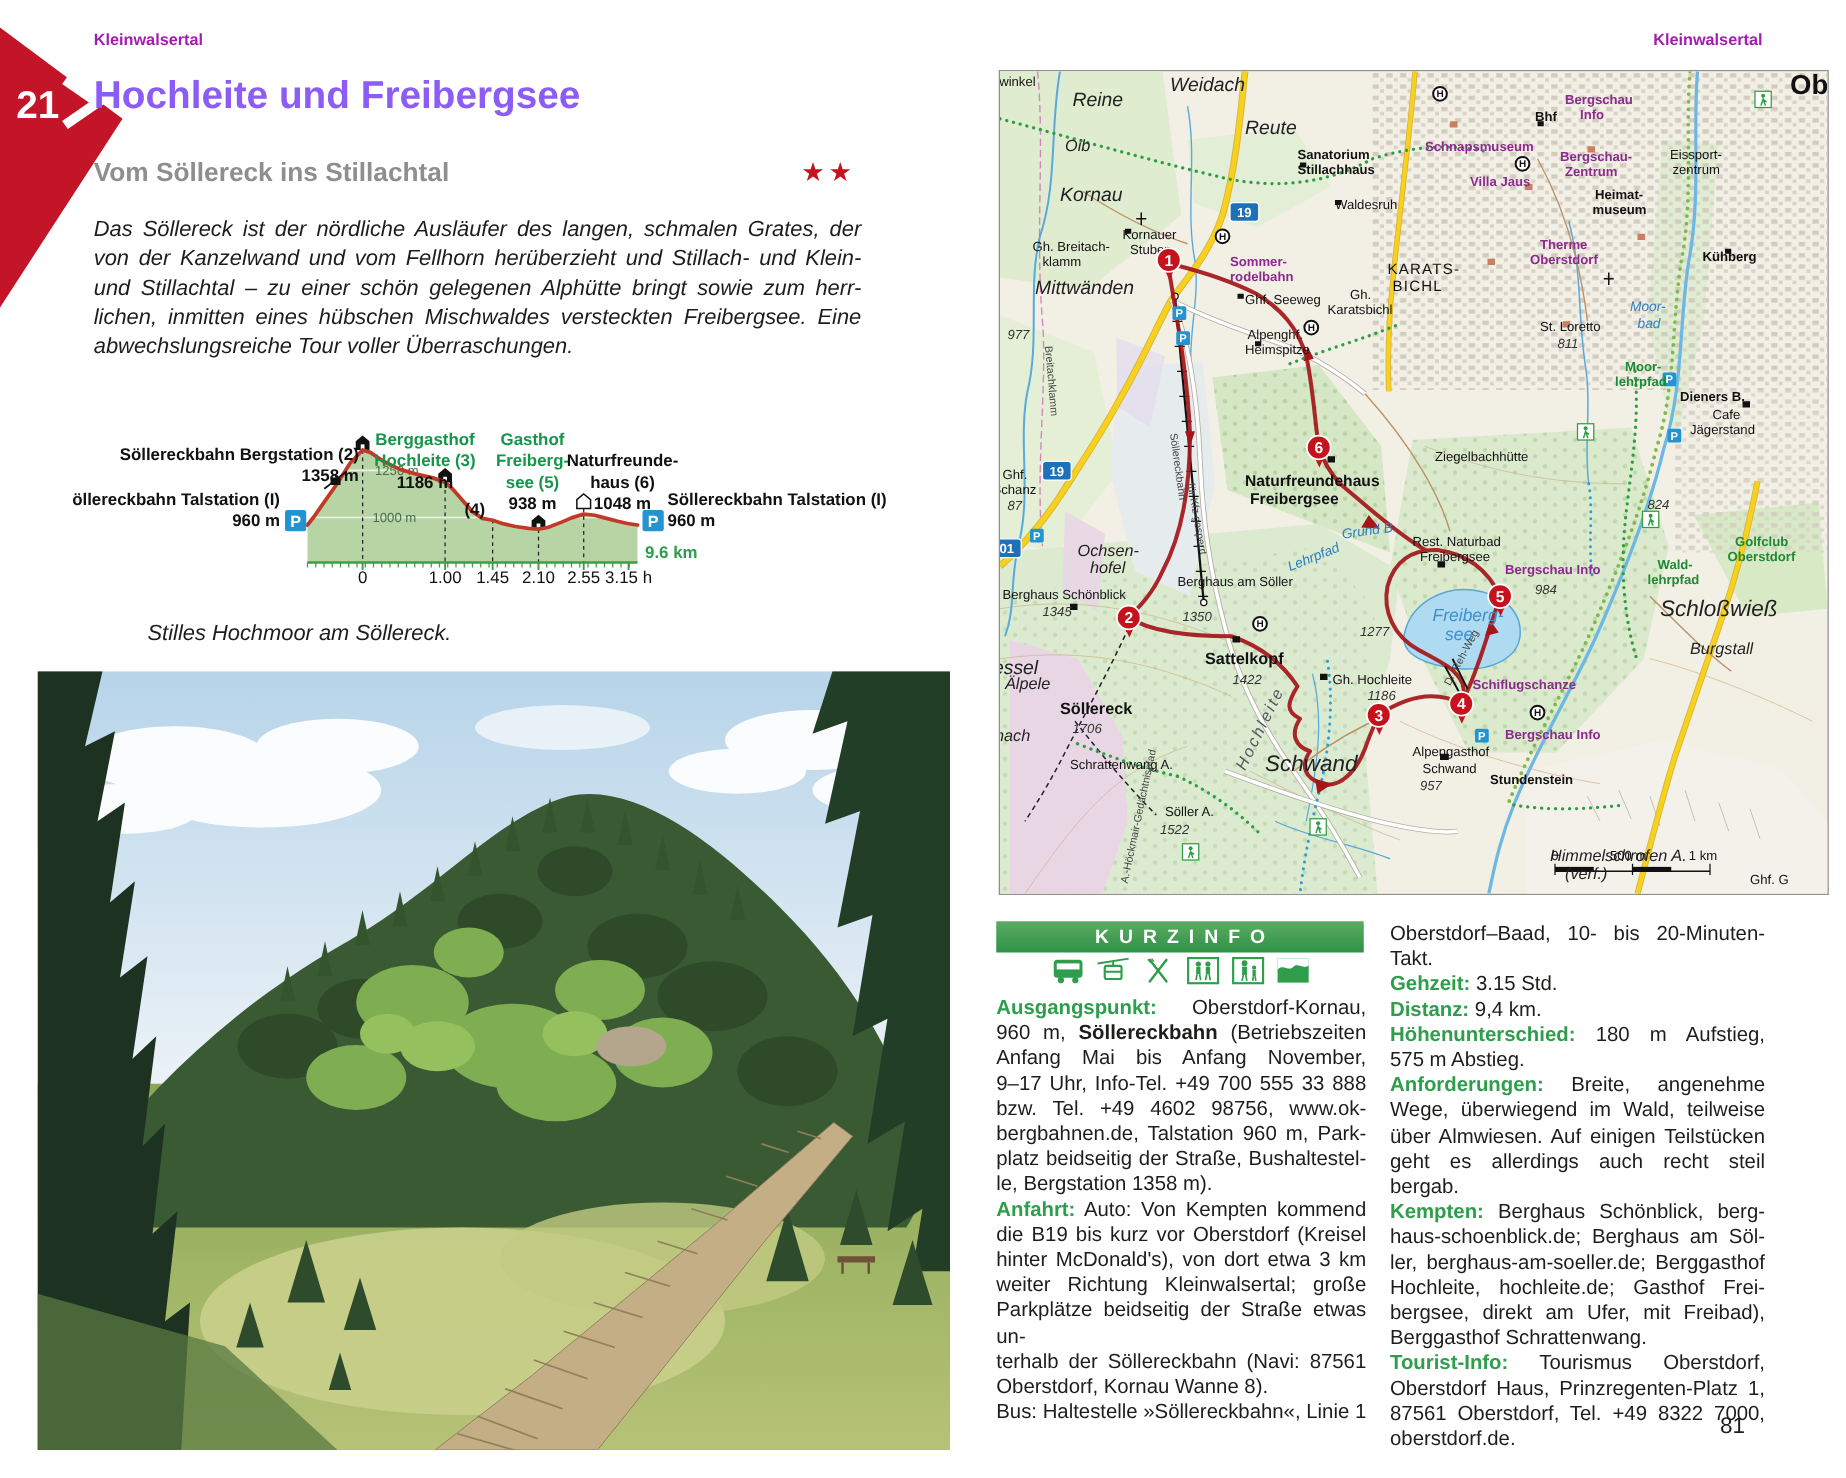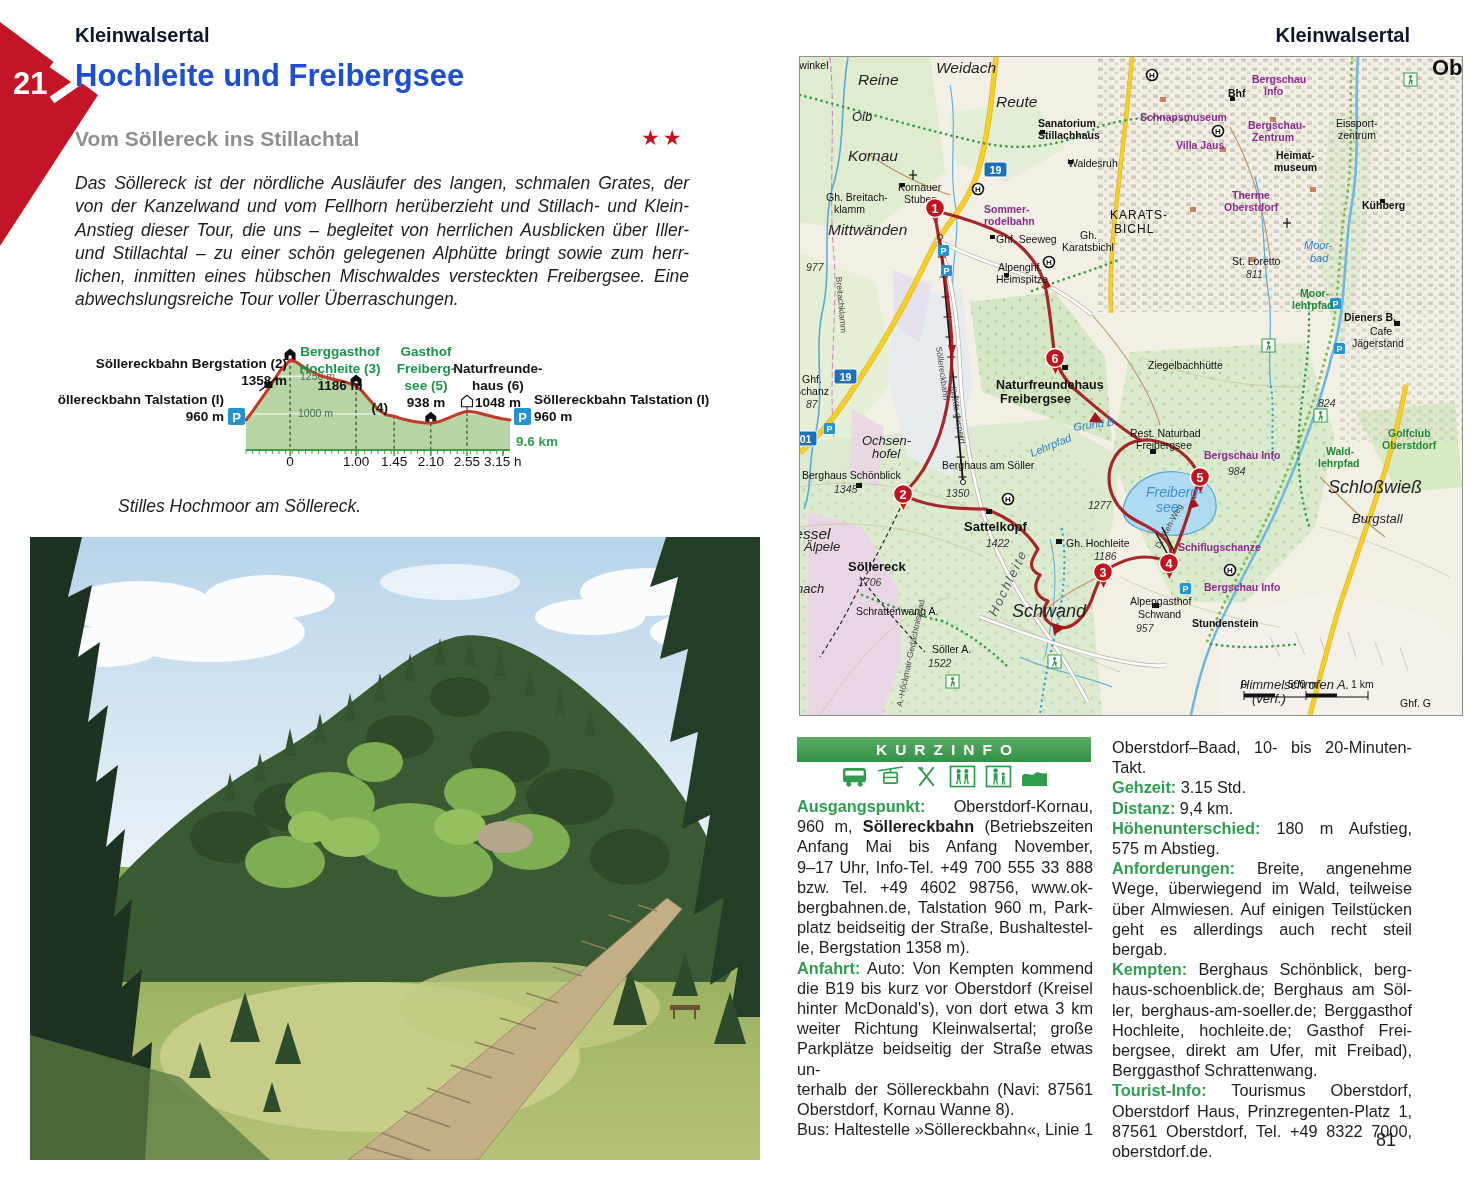--- a/index.html
+++ b/index.html
@@ -1,23 +1,23 @@
 <!DOCTYPE html>
 <html><head>
 <meta charset="utf-8">
 <style>
   html,body{margin:0;padding:0;background:#fff;}
   .page{position:relative;width:1477px;height:1182px;background:#fff;overflow:hidden;
         font-family:"Liberation Sans",sans-serif;color:#1d1d1b;}
   svg text{font-family:"Liberation Sans",sans-serif;}
-  .hdr{position:absolute;top:24px;font-size:20px;font-weight:bold;color:#0f172a;}
+  .hdr{position:absolute;top:24px;font-size:13px;font-weight:bold;color:#a21caf;}
   .hdr-l{left:75px}.hdr-r{right:67px}
   .badge21{position:absolute;left:0;top:18px;width:112px;height:232px}
   .b21{font-size:31px;font-weight:bold;fill:#fff;}
-  .title{position:absolute;left:75px;top:58px;margin:0;font-size:31px;font-weight:bold;color:#1d4ed8;}
+  .title{position:absolute;left:75px;top:58px;margin:0;font-size:31px;font-weight:bold;color:#8b5cf6;}
   .subtitle{position:absolute;left:75px;top:127px;font-size:21px;font-weight:bold;color:#8e8e90;}
   .stars{position:absolute;left:641px;top:126px;font-size:21px;color:#c5121c;letter-spacing:3px;}
   .intro{position:absolute;left:75px;top:172px;width:614px;font-style:italic;font-size:17.5px;line-height:23.3px;}
   .jline{text-align:justify;text-align-last:justify;}
   .nj{text-align-last:left !important;}
   .chart{position:absolute;left:58px;top:342px;width:700px;height:140px;}
   .caption{position:absolute;left:75px;top:496px;font-style:italic;font-size:17.5px;margin-left:43px;}
   .photo{position:absolute;left:30px;top:537px;width:730px;height:623px;}
   .map-wrap{position:absolute;left:799px;top:56px;width:664px;height:660px;border:1px solid #8f8f8f;
             box-sizing:border-box;overflow:hidden;background:#f2efe5;}
@@ -77,21 +77,20 @@
     <text x="13" y="76" class="b21">21</text>
   </svg>
 
   <h1 class="title">Hochleite und Freibergsee</h1>
   <div class="subtitle">Vom Söllereck ins Stillachtal</div>
   <div class="stars">★★</div>
 
   <div class="intro" id="intro">
       <div class="jline">Das Söllereck ist der nördliche Ausläufer des langen, schmalen Grates, der</div>
       <div class="jline">von der Kanzelwand und vom Fellhorn herüberzieht und Stillach- und Klein-</div>
-      <div class="jline">Anstieg dieser Tour, die uns – begleitet von herrlichen Ausblicken über Iller-</div>
       <div class="jline">und Stillachtal – zu einer schön gelegenen Alphütte bringt sowie zum herr-</div>
       <div class="jline">lichen, inmitten eines hübschen Mischwaldes versteckten Freibergsee. Eine</div>
       <div class="jline nj">abwechslungsreiche Tour voller Überraschungen.</div>
     </div>
 
   <svg id="chart-svg" class="chart" viewBox="0 0 700 140">
       <path d="M188,108 L188.0,78.0 L193.3,71.2 L201.2,59.9 L211.8,44.8 L222.3,28.2 L232.1,18.0 L238.2,19.9 L248.7,27.0 L261.9,33.5 L275.1,37.3 L288.3,40.3 L298.1,43.9 L304.2,49.3 L312.1,58.4 L320.0,67.4 L327.9,72.7 L336.1,74.2 L343.8,76.8 L354.3,79.2 L364.9,80.7 L372.8,81.3 L380.7,79.8 L391.3,75.7 L399.2,72.3 L409.0,69.3 L417.7,70.2 L425.6,72.3 L436.2,75.0 L444.1,76.8 L452.0,78.0 L452,108 Z" fill="#b7d4a4"></path>
       <clipPath id="ac">
         <path d="M188,108 L188.0,78.0 L193.3,71.2 L201.2,59.9 L211.8,44.8 L222.3,28.2 L232.1,18.0 L238.2,19.9 L248.7,27.0 L261.9,33.5 L275.1,37.3 L288.3,40.3 L298.1,43.9 L304.2,49.3 L312.1,58.4 L320.0,67.4 L327.9,72.7 L336.1,74.2 L343.8,76.8 L354.3,79.2 L364.9,80.7 L372.8,81.3 L380.7,79.8 L391.3,75.7 L399.2,72.3 L409.0,69.3 L417.7,70.2 L425.6,72.3 L436.2,75.0 L444.1,76.8 L452.0,78.0 L452,108 Z"></path>
       </clipPath>

